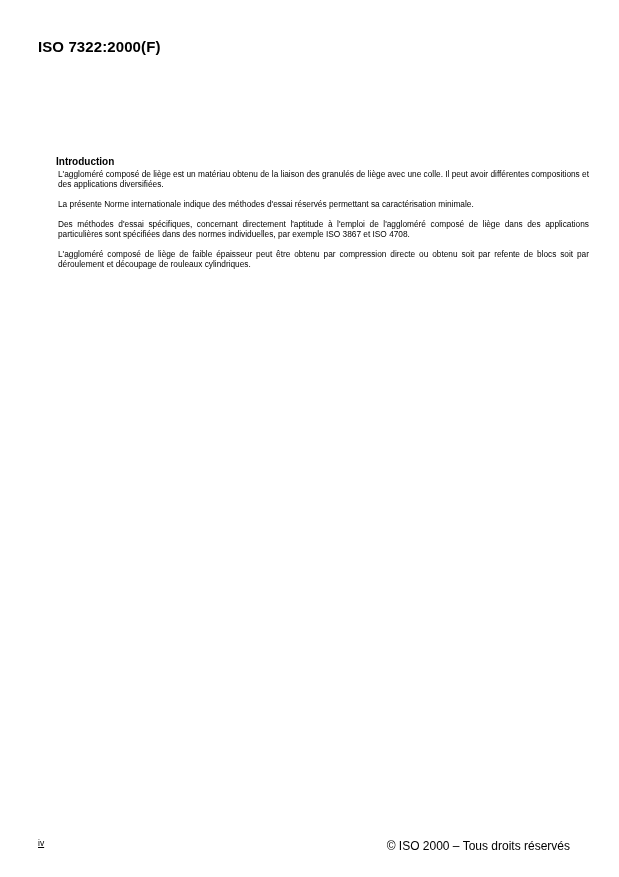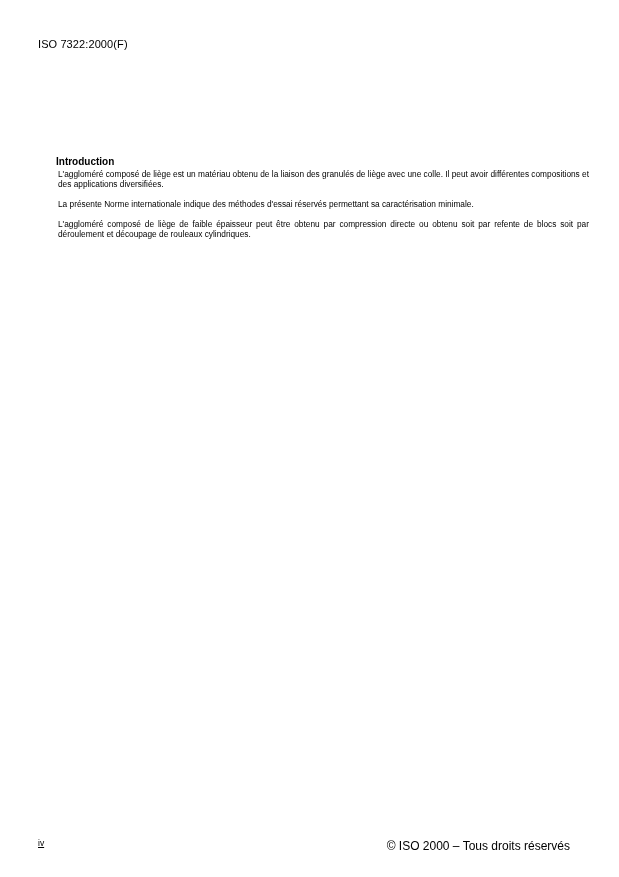--- a/index.html
+++ b/index.html
@@ -12,22 +12,22 @@
       height: 877px;
       position: relative;
       overflow: hidden;
       font-family: "Liberation Sans", sans-serif;
       color: #000000;
     }
     .header-ref {
       position: absolute;
       left: 38px;
       top: 38px;
-      font-size: 11px;
-      font-weight: normal;
+      font-size: 15px;
+      font-weight: bold;
       letter-spacing: 0.1px;
     }
     .section-title {
       position: absolute;
       left: 38px;
       top: 138px;
       font-size: 10px;
       font-weight: bold;
       margin: 18px;
     }
@@ -62,18 +62,19 @@
 <body>
 
 <div>
   <div class="header-ref">ISO 7322:2000(F)</div>
 
   <h1 class="section-title">Introduction</h1>
 
   <div class="body-text">
     <p>L'aggloméré composé de liège est un matériau obtenu de la liaison des granulés de liège avec une colle. Il peut avoir différentes compositions et des applications diversifiées.</p>
     <p>La présente Norme internationale indique des méthodes d'essai réservés permettant sa caractérisation minimale.</p>
+    <p>Des méthodes d'essai spécifiques, concernant directement l'aptitude à l'emploi de l'aggloméré composé de liège dans des applications particulières sont spécifiées dans des normes individuelles, par exemple ISO 3867 et ISO 4708.</p>
     <p>L'aggloméré composé de liège de faible épaisseur peut être obtenu par compression directe ou obtenu soit par refente de blocs soit par déroulement et découpage de rouleaux cylindriques.</p>
   </div>
 
   <div class="footer-left">iv</div>
   <div class="footer-right">© ISO 2000 – Tous droits réservés</div>
 </div>
 
 </body></html>

